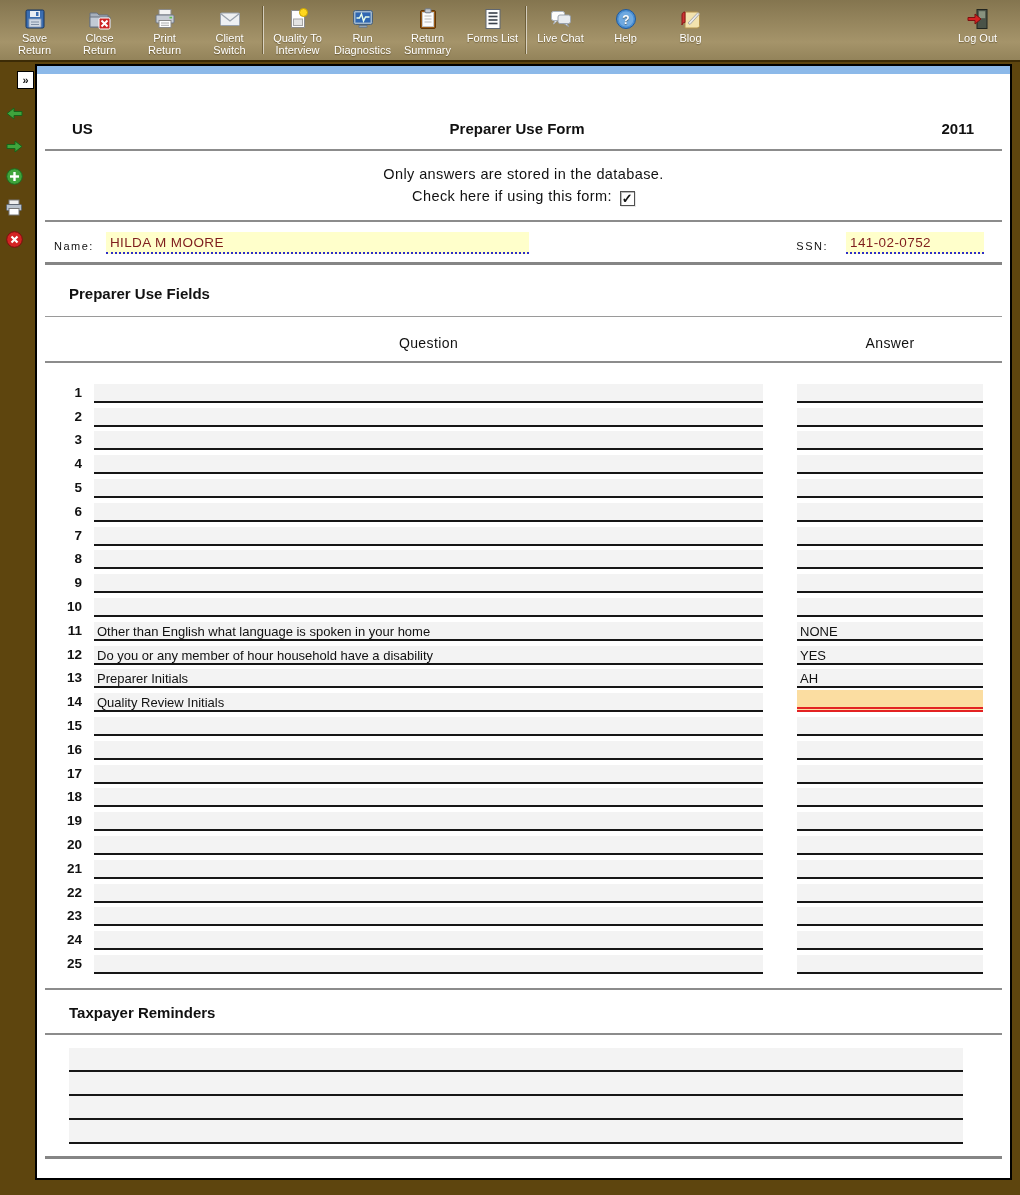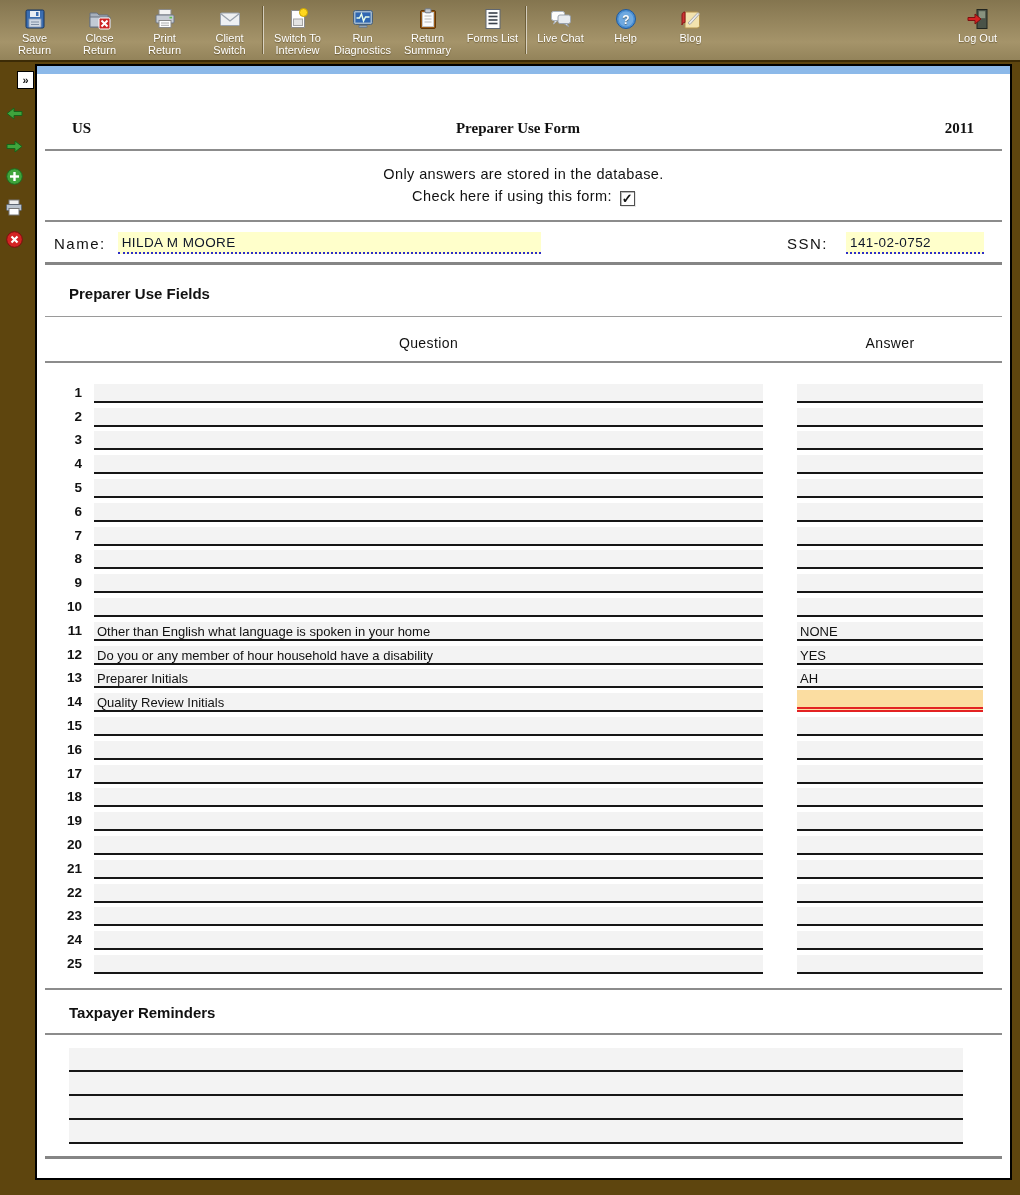--- a/index.html
+++ b/index.html
@@ -33,39 +33,39 @@
     position:absolute; left:17px; top:71px; width:17px; height:18px;
     background:#fff; border:1px solid #000; z-index:6;
     font-size:11px; font-weight:bold; line-height:16px; text-align:center; cursor:pointer;
   }
   
   .page {
     position:absolute; left:35px; top:64px; width:977px; height:1116px;
     background:#fff; border:2px solid #000;
   }
   .blue-strip { height:8px; background:#8cb9e9; }
-  .form-header { display:flex; align-items:baseline; margin:46px 36px 0 35px; font-size:15px; font-weight:bold;font-family:Liberation Serif, serif; }
+  .form-header { display:flex; align-items:baseline; margin:46px 36px 0 35px; font-size:15px; font-weight:bold; }
   .form-header .title { flex:1; text-align:center; }
   .rule1 { height:1px; background:#9a9a9a; margin:0 8px; }
   .rule2 { height:2px; background:#8c8c8c; margin:0 8px; }
   .rule3 { height:3px; background:#858585; margin:0 8px; }
   .r-head { margin-top:12px; }
   .check-block { text-align:center; margin-top:12px; font-size:14.5px; letter-spacing:.4px; line-height:22px; }
   .checkbox {
     display:inline-block; width:15px; height:15px; vertical-align:-2px; margin-left:8px;
     background:#fdfdfd; border:1px solid #4f4f4f;
     box-shadow:inset 1px 1px 0 #b9b9b9, 1px 1px 0 #e6e6e6;
     font-size:13px; font-weight:bold; line-height:14px; text-align:center; cursor:pointer;
   }
   .r-check { margin-top:13px; }
   .name-row { display:flex; align-items:flex-end; margin:10px 26px 8px 17px; }
-  .fld-label { font-size:15px; letter-spacing:1.5px; padding-bottom:2px; }
+  .fld-label { font-size:11px; letter-spacing:1.5px; padding-bottom:2px; }
   .hl-field {
     background:#ffffcb; border-bottom:2px dotted #2d2dc8;
-    height:22px; font-size:13.5px; letter-spacing:.4px; padding:3px 4px 0; color:#0f172a;
+    height:22px; font-size:13.5px; letter-spacing:.4px; padding:3px 4px 0; color:#7f1d1d;
     overflow:hidden; white-space:nowrap; cursor:text;
   }
   .name-field { width:423px; margin-left:12px; }
   .ssn-field { width:138px; margin-left:18px; }
   .name-spacer { flex:1; }
   .r-name { margin-top:4px; }
   .section-title { margin:20px 0 4px 32px; font-size:15px; font-weight:bold; }
   .r-sect { margin-top:14px; }
   .qa-header { display:flex; margin-top:18px; font-size:14px; letter-spacing:.4px; }
   .qa-header .sp { width:57px; }
@@ -140,21 +140,21 @@
 Switch</span>
   </div>
   <div class="tb-sep"></div>
   <div class="tb-btn">
     <span class="ico"><svg viewBox="0 0 24 24" width="24" height="24">
           <path d="M5.5 3.5 h10 l3 3 v14 h-13 Z" fill="#fdfdfd" stroke="#8c8c8c"></path>
           <path d="M15.5 3.5 v3 h3" fill="#d8d8d8" stroke="#8c8c8c"></path>
           <rect x="7.5" y="12" width="9" height="6.5" fill="#e3e3e3" stroke="#a5a5a5"></rect>
           <circle cx="17.5" cy="5.5" r="4" fill="#ffd71e" stroke="#c8a300"></circle>
         </svg></span>
-    <span>Switch To
+    <span>Quality To
 Interview</span>
   </div>
   <div class="tb-btn">
     <span class="ico"><svg viewBox="0 0 24 24" width="24" height="24">
           <rect x="2.5" y="3.5" width="19" height="14" rx="2" fill="#9fb6cc" stroke="#47617c"></rect>
           <rect x="4.5" y="5.5" width="15" height="10" fill="#2f67b2"></rect>
           <polyline points="5.5,11 8.5,11 10.5,7 12.5,14 14.5,10 18.5,10" fill="none" stroke="#eaffea" stroke-width="1.4"></polyline>
           <rect x="8" y="18.5" width="8" height="2" fill="#8fa3b8" stroke="#5a6c80" stroke-width="0.6"></rect>
         </svg></span>
     <span>Run

